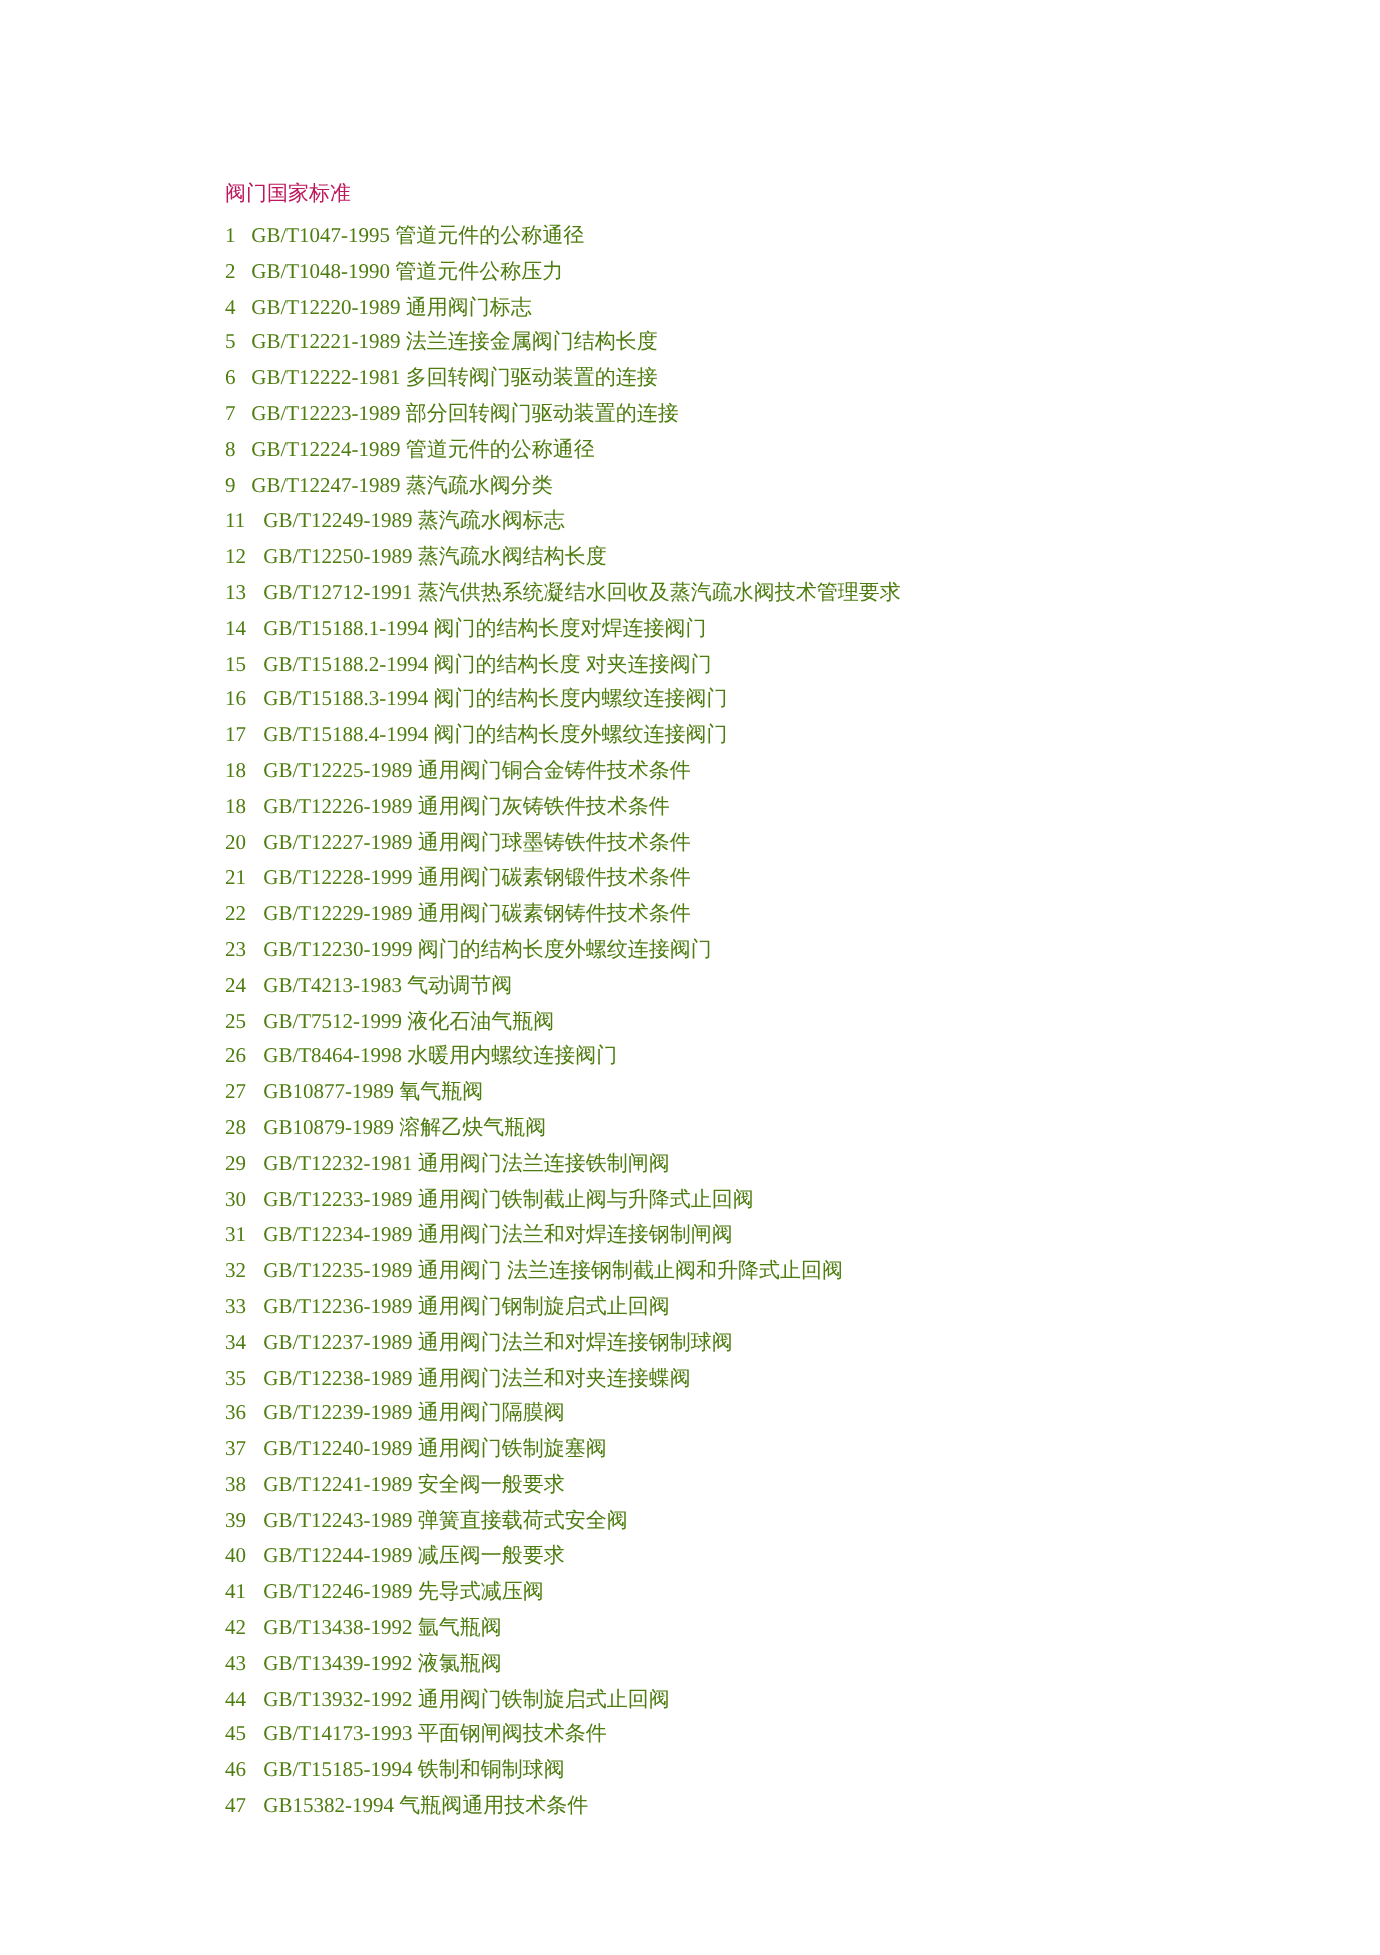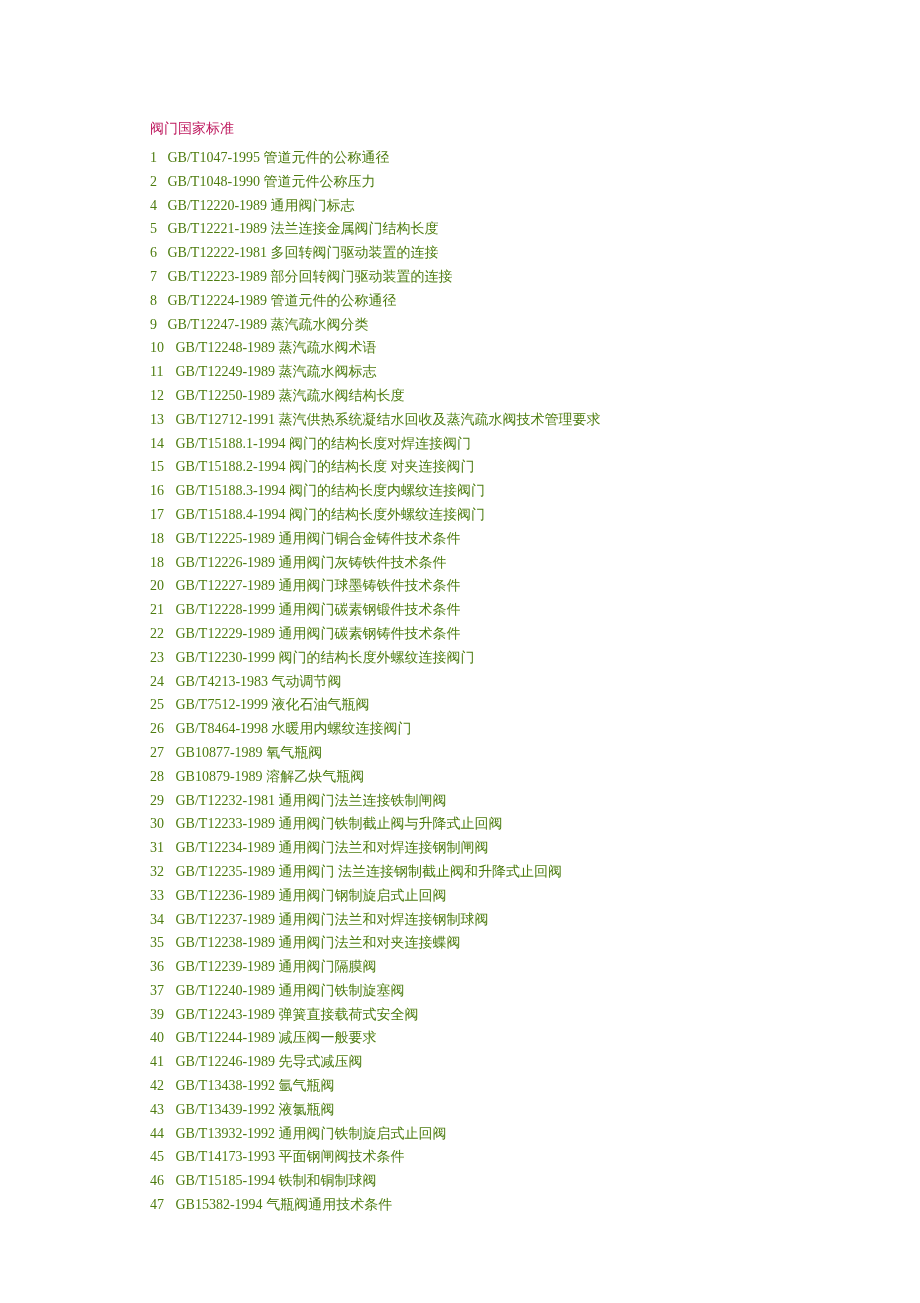--- a/index.html
+++ b/index.html
@@ -39,21 +39,20 @@
 <div class="title">阀门国家标准</div>
 <div id="list">
     <div class="item"><span class="num">1</span>  <span>GB/T1047-1995</span> <span>管道元件的公称通径</span></div>
     <div class="item"><span class="num">2</span>  <span>GB/T1048-1990</span> <span>管道元件公称压力</span></div>
     <div class="item"><span class="num">4</span>  <span>GB/T12220-1989</span> <span>通用阀门标志</span></div>
     <div class="item"><span class="num">5</span>  <span>GB/T12221-1989</span> <span>法兰连接金属阀门结构长度</span></div>
     <div class="item"><span class="num">6</span>  <span>GB/T12222-1981</span> <span>多回转阀门驱动装置的连接</span></div>
     <div class="item"><span class="num">7</span>  <span>GB/T12223-1989</span> <span>部分回转阀门驱动装置的连接</span></div>
     <div class="item"><span class="num">8</span>  <span>GB/T12224-1989</span> <span>管道元件的公称通径</span></div>
     <div class="item"><span class="num">9</span>  <span>GB/T12247-1989</span> <span>蒸汽疏水阀分类</span></div>
-    <div class="item"><span class="num-wide">10</span>  <span>GB/T12248-1989</span> <span>蒸汽疏水阀术语</span></div>
     <div class="item"><span class="num-wide">11</span>  <span>GB/T12249-1989</span> <span>蒸汽疏水阀标志</span></div>
     <div class="item"><span class="num-wide">12</span>  <span>GB/T12250-1989</span> <span>蒸汽疏水阀结构长度</span></div>
     <div class="item"><span class="num-wide">13</span>  <span>GB/T12712-1991</span> <span>蒸汽供热系统凝结水回收及蒸汽疏水阀技术管理要求</span></div>
     <div class="item"><span class="num-wide">14</span>  <span>GB/T15188.1-1994</span> <span>阀门的结构长度对焊连接阀门</span></div>
     <div class="item"><span class="num-wide">15</span>  <span>GB/T15188.2-1994</span> <span>阀门的结构长度  对夹连接阀门</span></div>
     <div class="item"><span class="num-wide">16</span>  <span>GB/T15188.3-1994</span> <span>阀门的结构长度内螺纹连接阀门</span></div>
     <div class="item"><span class="num-wide">17</span>  <span>GB/T15188.4-1994</span> <span>阀门的结构长度外螺纹连接阀门</span></div>
     <div class="item"><span class="num-wide">18</span>  <span>GB/T12225-1989</span> <span>通用阀门铜合金铸件技术条件</span></div>
     <div class="item"><span class="num-wide">18</span>  <span>GB/T12226-1989</span> <span>通用阀门灰铸铁件技术条件</span></div>
     <div class="item"><span class="num-wide">20</span>  <span>GB/T12227-1989</span> <span>通用阀门球墨铸铁件技术条件</span></div>
@@ -67,20 +66,21 @@
     <div class="item"><span class="num-wide">28</span>  <span>GB10879-1989</span> <span>溶解乙炔气瓶阀</span></div>
     <div class="item"><span class="num-wide">29</span>  <span>GB/T12232-1981</span> <span>通用阀门法兰连接铁制闸阀</span></div>
     <div class="item"><span class="num-wide">30</span>  <span>GB/T12233-1989</span> <span>通用阀门铁制截止阀与升降式止回阀</span></div>
     <div class="item"><span class="num-wide">31</span>  <span>GB/T12234-1989</span> <span>通用阀门法兰和对焊连接钢制闸阀</span></div>
     <div class="item"><span class="num-wide">32</span>  <span>GB/T12235-1989</span> <span>通用阀门  法兰连接钢制截止阀和升降式止回阀</span></div>
     <div class="item"><span class="num-wide">33</span>  <span>GB/T12236-1989</span> <span>通用阀门钢制旋启式止回阀</span></div>
     <div class="item"><span class="num-wide">34</span>  <span>GB/T12237-1989</span> <span>通用阀门法兰和对焊连接钢制球阀</span></div>
     <div class="item"><span class="num-wide">35</span>  <span>GB/T12238-1989</span> <span>通用阀门法兰和对夹连接蝶阀</span></div>
     <div class="item"><span class="num-wide">36</span>  <span>GB/T12239-1989</span> <span>通用阀门隔膜阀</span></div>
     <div class="item"><span class="num-wide">37</span>  <span>GB/T12240-1989</span> <span>通用阀门铁制旋塞阀</span></div>
+    <div class="item"><span class="num-wide">38</span>  <span>GB/T12241-1989</span> <span>安全阀一般要求</span></div>
     <div class="item"><span class="num-wide">39</span>  <span>GB/T12243-1989</span> <span>弹簧直接载荷式安全阀</span></div>
     <div class="item"><span class="num-wide">40</span>  <span>GB/T12244-1989</span> <span>减压阀一般要求</span></div>
     <div class="item"><span class="num-wide">41</span>  <span>GB/T12246-1989</span> <span>先导式减压阀</span></div>
     <div class="item"><span class="num-wide">42</span>  <span>GB/T13438-1992</span> <span>氩气瓶阀</span></div>
     <div class="item"><span class="num-wide">43</span>  <span>GB/T13439-1992</span> <span>液氯瓶阀</span></div>
     <div class="item"><span class="num-wide">44</span>  <span>GB/T13932-1992</span> <span>通用阀门铁制旋启式止回阀</span></div>
     <div class="item"><span class="num-wide">45</span>  <span>GB/T14173-1993</span> <span>平面钢闸阀技术条件</span></div>
     <div class="item"><span class="num-wide">46</span>  <span>GB/T15185-1994</span> <span>铁制和铜制球阀</span></div>
     <div class="item"><span class="num-wide">47</span>  <span>GB15382-1994</span> <span>气瓶阀通用技术条件</span></div>
   </div>

